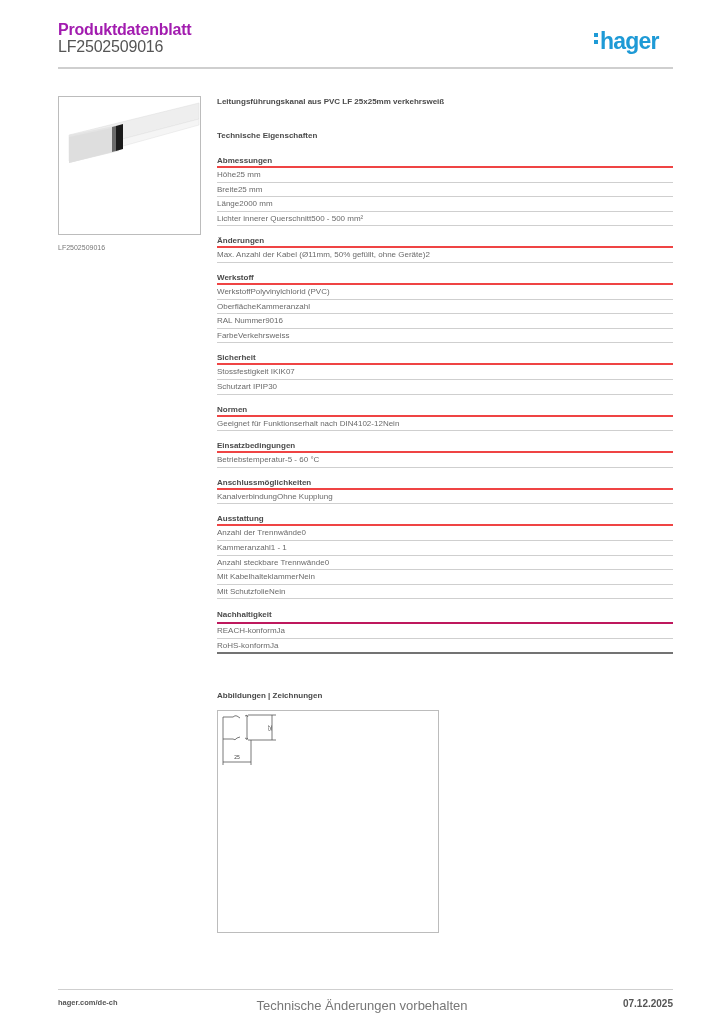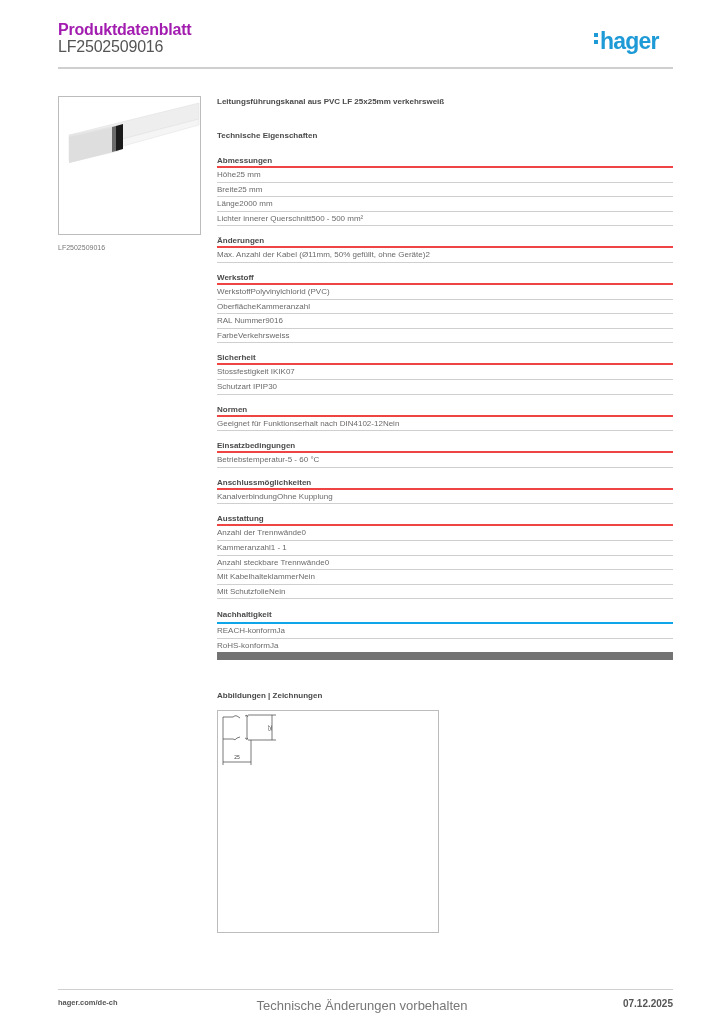--- a/index.html
+++ b/index.html
@@ -157,26 +157,26 @@
         <span>Mit Kabelhalteklammer</span>
         <span class="val">Nein</span>
       </div>
     <div class="row">
         <span>Mit Schutzfolie</span>
         <span class="val">Nein</span>
       </div>
   </div>
 
   <div class="section" style="margin-top:6px;">
-    <div class="section-title" style="height:14px;line-height:14px;border-bottom:2px solid #0ea5e9;">Nachhaltigkeit</div>
+    <div class="section-title" style="height:14px;line-height:14px;border-bottom:2px solid #be185d;">Nachhaltigkeit</div>
     <div class="row">
         <span>REACH-konform</span>
         <span class="val">Ja</span>
       </div>
-    <div class="row" style="border-bottom:8px solid #737373;">
+    <div class="row" style="border-bottom:2px solid #737373;">
         <span>RoHS-konform</span>
         <span class="val">Ja</span>
       </div>
   </div>
 </div>
 
 <div class="drawings-title">Abbildungen | Zeichnungen</div>
 <div class="drawing-box">
   <svg width="220" height="221" viewBox="0 0 220 221">
     <g stroke="#555" stroke-width="0.8" fill="none">

